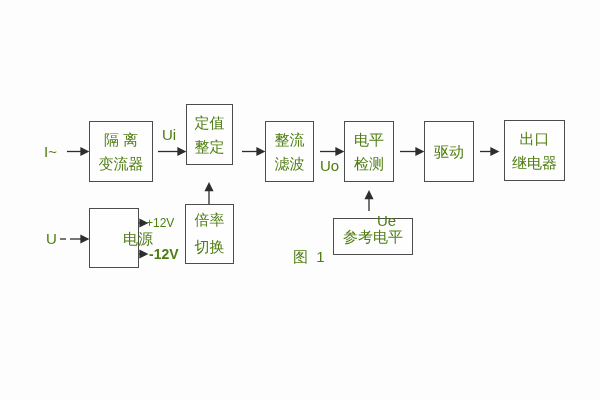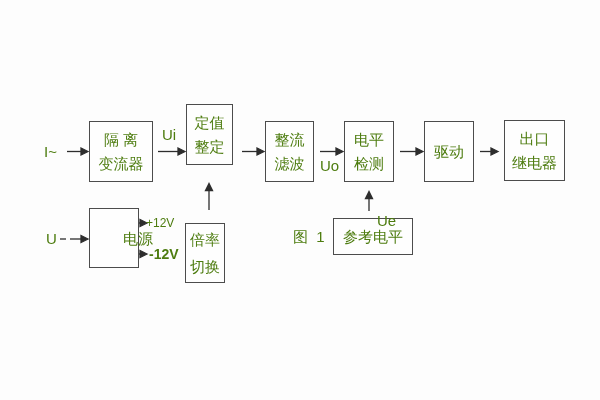--- a/index.html
+++ b/index.html
@@ -89,32 +89,32 @@
 
   <div class="box" style="left:504px;top:120px;width:61px;height:61px;">
     <span>出口</span>
     <span>继电器</span>
   </div>
 
   <div class="box" style="left:89px;top:208px;width:43px;height:60px;padding-left:48px;">
     <span>电源</span>
   </div>
 
-  <div class="box gap12" style="left:185px;top:223px;width:40px;height:60px;">
+  <div class="box gap12" style="left:185px;top:204px;width:49px;height:60px;font-family:Liberation Serif, serif;">
     <span>倍率</span>
     <span>切换</span>
   </div>
 
   <div class="box" style="left:333px;top:218px;width:80px;height:37px;">
     <span>参考电平</span>
   </div>
 
   <span class="sig" style="left:44px;top:144px;">I~</span>
   <span class="sig" style="left:46px;top:231px;">U</span>
   <span class="sig small" style="left:162px;top:128px;">Ui</span>
   <span class="sig small" style="left:320px;top:128px;margin-top:31px;">Uo</span>
   <span class="sig small" style="left:377px;top:199px;margin-top:15px;">Ue</span>
   <span class="sig" style="left:146px;top:216px;font-size:12px;">+12V</span>
   <span class="sig" style="left:149px;top:247px;font-size:14px;font-weight:bold;">-12V</span>
 
-  <span class="caption" style="left:293px;top:228px;">图 1</span>
+  <span class="caption" style="left:293px;top:248px;">图 1</span>
 
 </div>
 
 </body></html>

